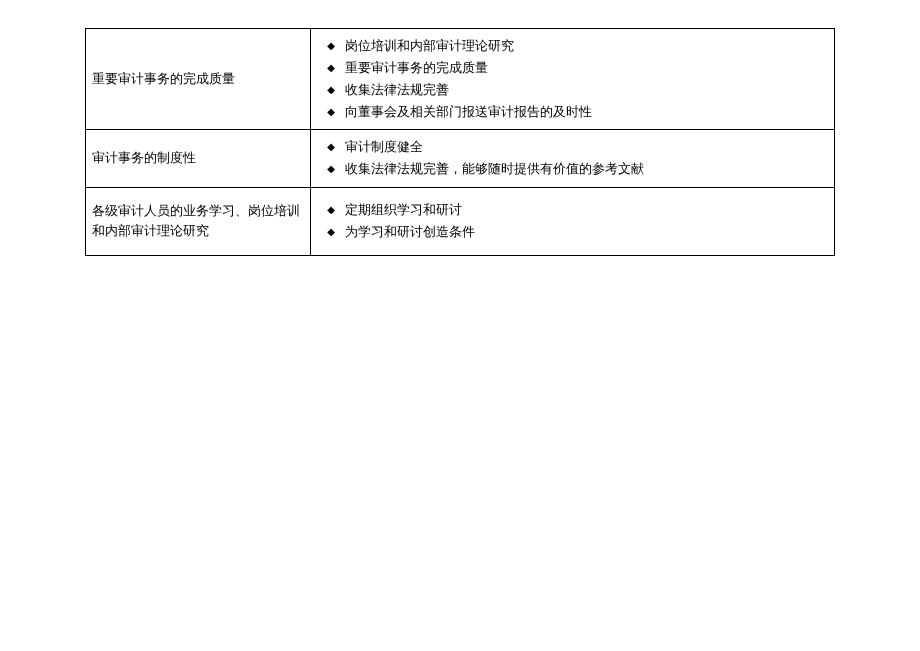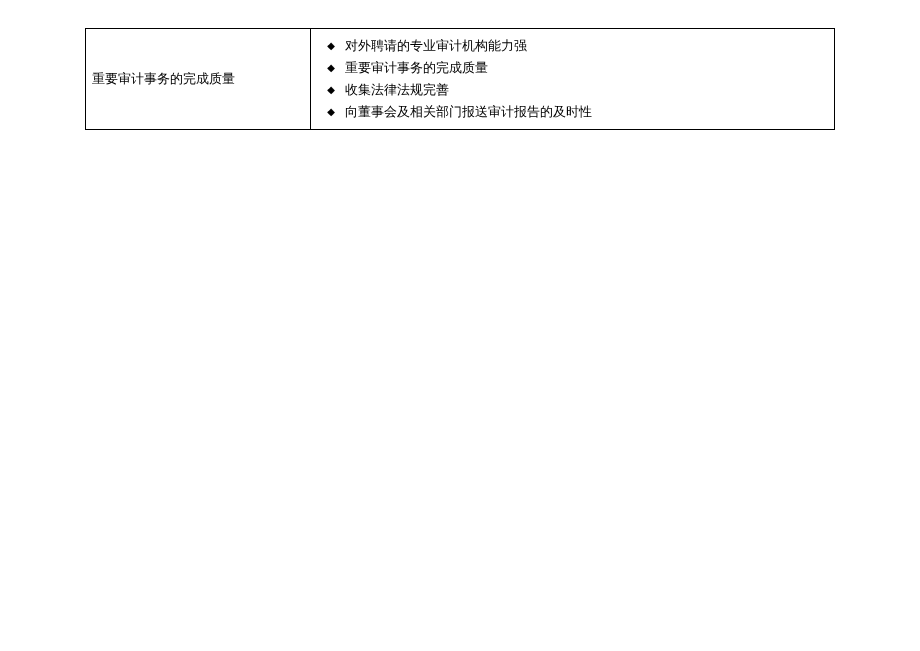--- a/index.html
+++ b/index.html
@@ -54,30 +54,60 @@
 
 <table>
   <tbody>
     <tr>
       <td class="left-col">
         <span>重要审计事务的完成质量</span>
       </td>
       <td class="right-col">
         <div class="bullet-row">
           <span class="diamond">◆</span>
-          <span class="bullet-text">对外聘请的专业审计机构能力强</span>
+          <span class="bullet-text">岗位培训和内部审计理论研究</span>
         </div>
         <div class="bullet-row">
           <span class="diamond">◆</span>
           <span class="bullet-text">重要审计事务的完成质量</span>
         </div>
         <div class="bullet-row">
           <span class="diamond">◆</span>
           <span class="bullet-text">收集法律法规完善</span>
         </div>
         <div class="bullet-row">
           <span class="diamond">◆</span>
           <span class="bullet-text">向董事会及相关部门报送审计报告的及时性</span>
         </div>
       </td>
     </tr>
+    <tr>
+      <td class="left-col">
+        <span>审计事务的制度性</span>
+      </td>
+      <td class="right-col">
+        <div class="bullet-row">
+          <span class="diamond">◆</span>
+          <span class="bullet-text">审计制度健全</span>
+        </div>
+        <div class="bullet-row">
+          <span class="diamond">◆</span>
+          <span class="bullet-text">收集法律法规完善，能够随时提供有价值的参考文献</span>
+        </div>
+      </td>
+    </tr>
+    <tr>
+      <td class="left-col">
+        <span>各级审计人员的业务学习、岗位培训和内部审计理论研究</span>
+      </td>
+      <td class="right-col">
+        <div class="bullet-row">
+          <span class="diamond">◆</span>
+          <span class="bullet-text">定期组织学习和研讨</span>
+        </div>
+        <div class="bullet-row">
+          <span class="diamond">◆</span>
+          <span class="bullet-text">为学习和研讨创造条件</span>
+        </div>
+      </td>
+    </tr>
   </tbody>
 </table>
 
 </body></html>

